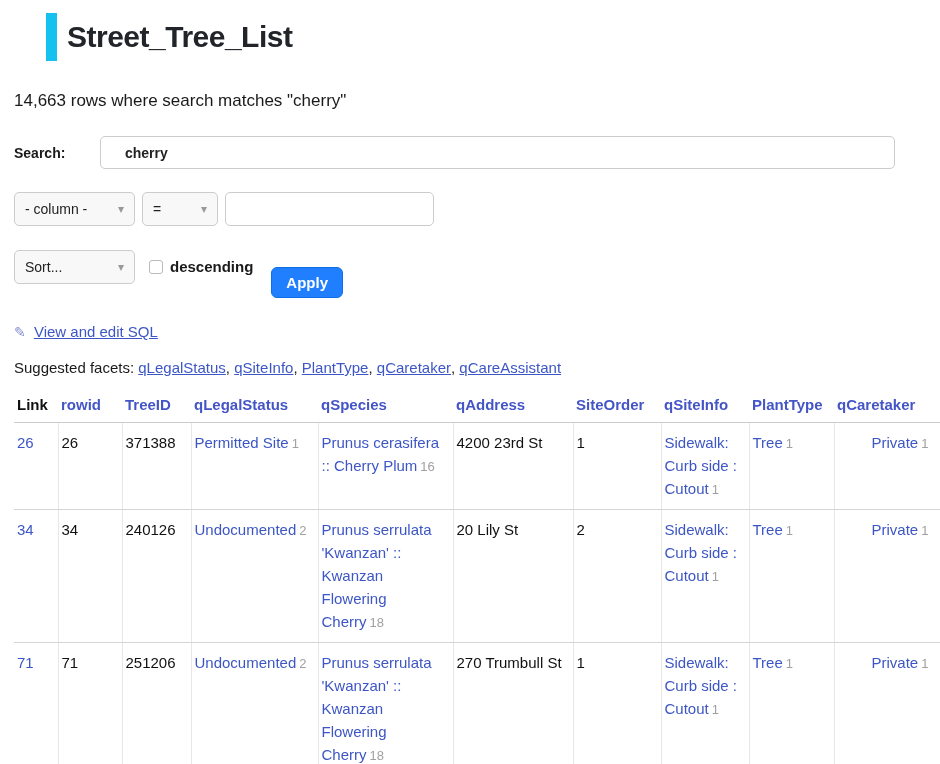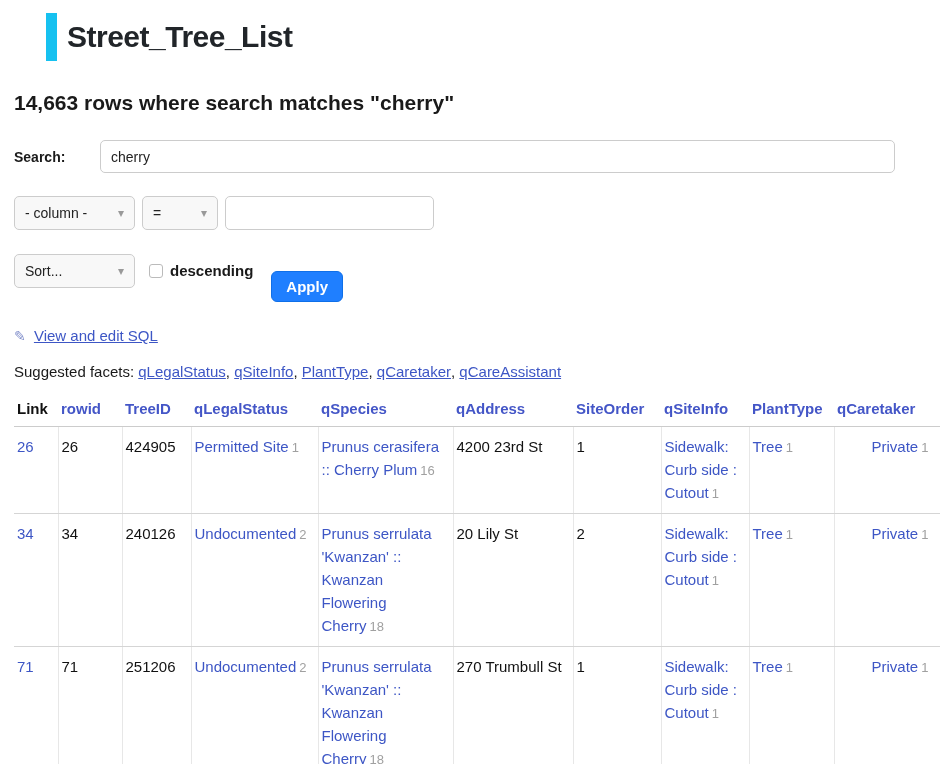--- a/index.html
+++ b/index.html
@@ -10,28 +10,28 @@
     -webkit-font-smoothing: antialiased;
   }
   .page { padding: 13px 0 0 14px; width: 940px; }
 
   
   .page-header { display: flex; align-items: center; padding-left: 32px; }
   .accent-bar { width: 11px; height: 48px; background: #16c1f0; margin-right: 10px; flex: 0 0 auto; }
   h1.page-title { font-size: 30px; font-weight: bold; color: #212529; letter-spacing: -0.5px; }
 
   
-  .summary { font-size: 21px; font-weight: bold; color: #1a1a1a; margin-top: 30px; }
+  .summary { font-size: 17px; font-weight: normal; color: #1a1a1a; margin-top: 30px; }
 
   
   .search-row { display: flex; align-items: center; margin-top: 25px; }
   .search-row label { font-size: 14px; font-weight: bold; width: 86px; flex: 0 0 auto; }
   .search-input {
     width: 795px; height: 33px; border: 1px solid #ccc; border-radius: 5px;
-    font-family: "Liberation Sans", sans-serif; font-size: 14px; color: #222; padding: 0 10px; outline: none;
+    font-family: "Liberation Sans", sans-serif; font-size: 14px; color: #222; padding: 0 24px; outline: none; font-weight: bold;
   }
 
   
   .select {
     display: inline-flex; align-items: center; justify-content: space-between;
     height: 34px; background: #f8f8f8; border: 1px solid #ccc; border-radius: 5px;
     padding: 12px 10px; font-size: 14px; color: #222; cursor: default;
   }
   .select .arrow { color: #999; font-size: 12px; margin-left: 10px; }
 
@@ -155,21 +155,21 @@
         <th>SiteOrder</th>
         <th>qSiteInfo</th>
         <th>PlantType</th>
         <th>qCaretaker</th>
       </tr>
     </thead>
     <tbody>
       <tr>
         <td><a>26</a></td>
         <td class="plain">26</td>
-        <td class="plain">424905</td>
+        <td class="plain">371388</td>
         <td><a>Permitted Site</a><span class="count">1</span></td>
         <td><a>Prunus cerasifera :: Cherry Plum</a><span class="count">16</span></td>
         <td class="plain">4200 23rd St</td>
         <td class="plain">1</td>
         <td><a>Sidewalk: Curb side : Cutout</a><span class="count">1</span></td>
         <td><a>Tree</a><span class="count">1</span></td>
         <td><a>Private</a><span class="count">1</span></td>
       </tr>
       <tr>
         <td><a>34</a></td>

